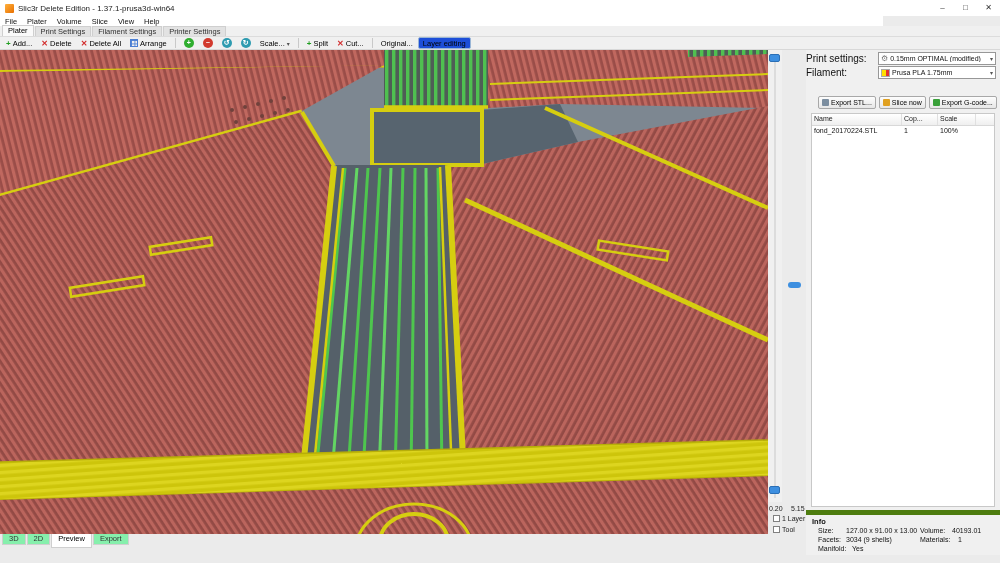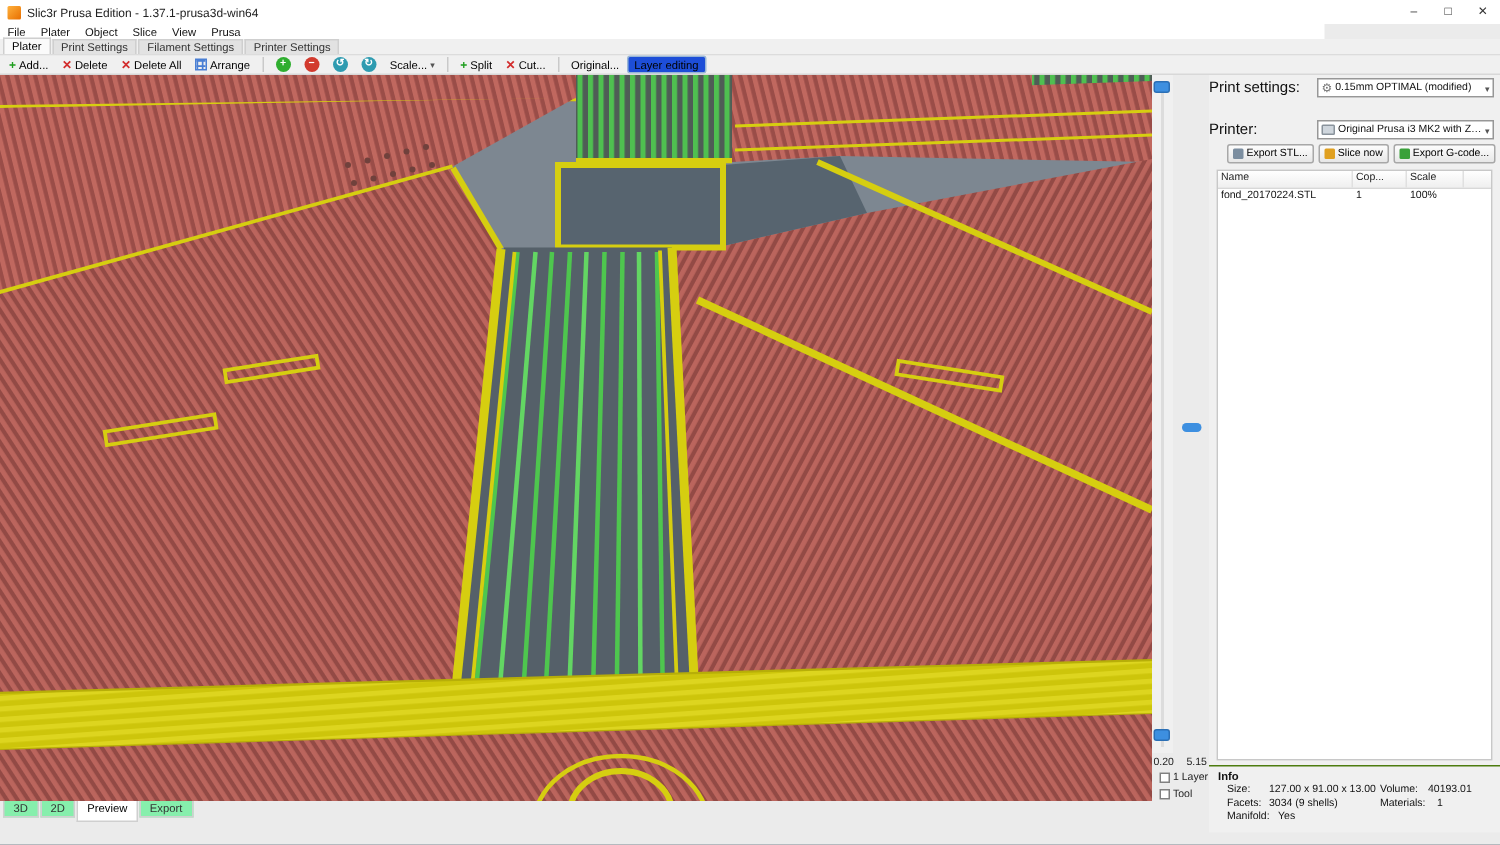--- a/index.html
+++ b/index.html
@@ -81,44 +81,44 @@
   .th{padding:1px 2px;border-right:1px solid #e0e0e0;white-space:nowrap;overflow:hidden;}
   .th.name{width:90px;}
   .th.cop{width:36px;}
   .th.scale{width:38px;}
   .th.rest{flex:1;border-right:none;}
   .trow{display:flex;height:12px;font-size:7px;color:#111;}
   .td{padding:1px 2px;white-space:nowrap;overflow:hidden;}
   .td.name{width:90px;}
   .td.cop{width:36px;}
   .td.scale{width:38px;}
-  .info{position:absolute;left:0;top:460px;width:194px;height:45px;border-top:1px solid #4d7c0f;font-size:7px;}
+  .info{position:absolute;left:0;top:460px;width:194px;height:45px;border-top:5px solid #4d7c0f;font-size:7px;}
   .info-title{position:absolute;left:6px;top:2px;font-weight:bold;font-size:7.5px;}
   .il{position:absolute;white-space:nowrap;}
 </style>
 </head>
 <body>
 
 <div class="titlebar">
   <div class="app-icon"></div>
-  <span class="title-text">Slic3r Prusa Edition - 1.37.1-prusa3d-win64</span>
+  <span class="title-text">Slic3r Delete Edition - 1.37.1-prusa3d-win64</span>
   <div class="win-controls">
     <div class="win-btn">–</div>
     <div class="win-btn">□</div>
     <div class="win-btn">✕</div>
   </div>
 </div>
 
 <div class="menubar">
   <span class="menu-item">File</span>
   <span class="menu-item">Plater</span>
-  <span class="menu-item">Object</span>
+  <span class="menu-item">Volume</span>
   <span class="menu-item">Slice</span>
   <span class="menu-item">View</span>
-  <span class="menu-item">Prusa</span>
+  <span class="menu-item">Help</span>
 </div>
 
 <div class="tabbar">
   <div class="tab active">Plater</div>
   <div class="tab">Print Settings</div>
   <div class="tab">Filament Settings</div>
   <div class="tab">Printer Settings</div>
 </div>
 
 <div class="toolbar">
@@ -313,25 +313,25 @@
 
 <div class="rpanel">
   <div class="setting-row" style="top:2px">
     <span class="setting-label">Print settings:</span>
     <div class="combo">
       <span class="combo-icon">⚙</span>
       <span class="combo-text">0.15mm OPTIMAL (modified)</span>
       <span class="dd-arrow">▾</span>
     </div>
   </div>
-  <div class="setting-row" style="top:30px">
-    <span class="setting-label">Printer:</span>
+  <div class="setting-row" style="top:16px">
+    <span class="setting-label">Filament:</span>
     <div class="combo">
-      <span class="printer-ic"></span>
-      <span class="combo-text">Original Prusa i3 MK2 with ZHop</span>
+      <span class="swatch"></span>
+      <span class="combo-text">Prusa PLA 1.75mm</span>
       <span class="dd-arrow">▾</span>
     </div>
   </div>
 
   <div class="export-row">
     <button class="xbtn">
       <span class="xicon stl"></span>
       <span>Export STL...</span>
     </button>
     <button class="xbtn">

